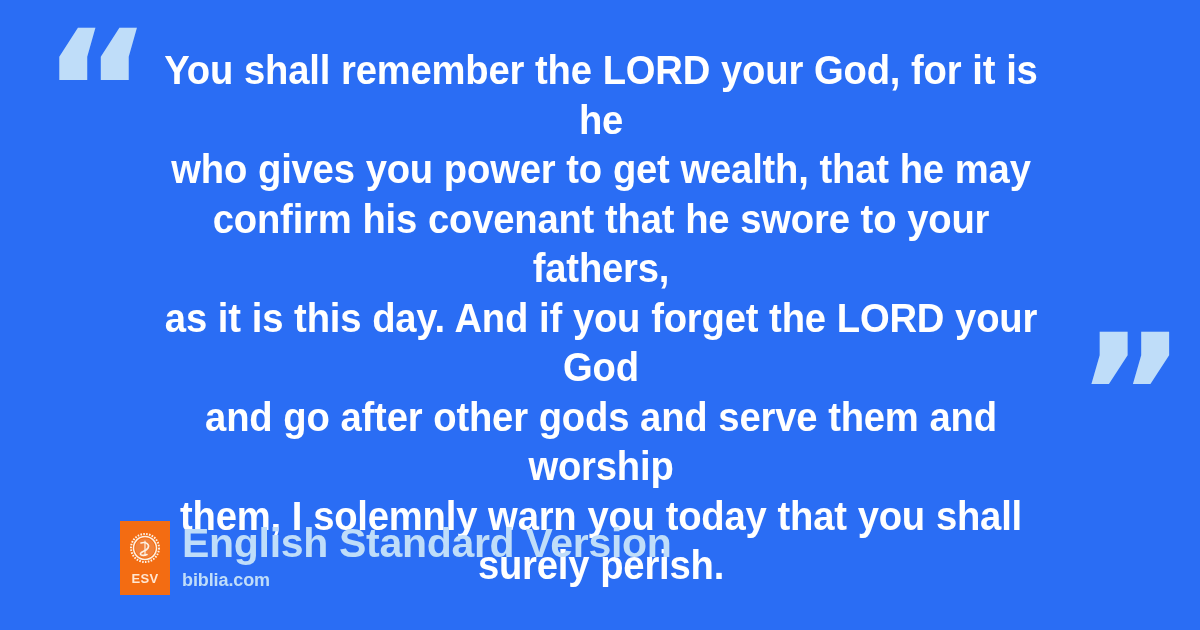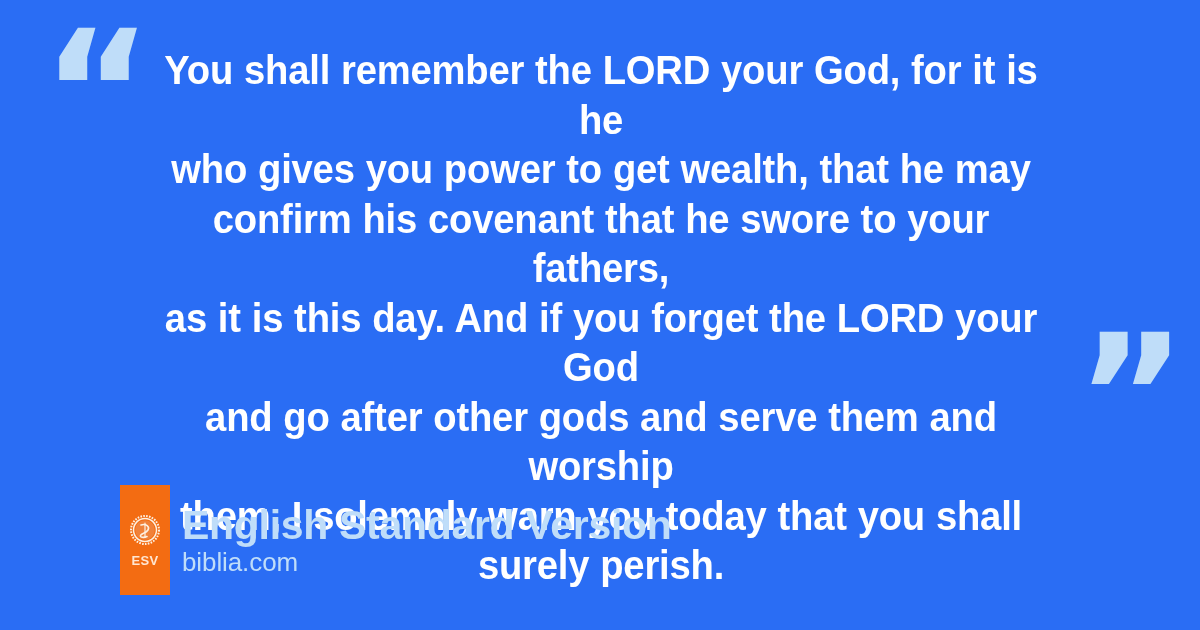--- a/index.html
+++ b/index.html
@@ -67,21 +67,21 @@
   #attribution {
     position: absolute;
     left: 120px;
     bottom: 35px;
     display: flex;
     align-items: center;
   }
 
   #esv-logo {
     width: 50px;
-    height: 110px;
+    height: 74px;
     background: #f36c12;
     display: flex;
     flex-direction: column;
     align-items: center;
     justify-content: center;
     flex: none;
   }
   #esv-seal {
     width: 30px;
     height: 30px;
@@ -109,22 +109,22 @@
     font-family: "Liberation Sans", sans-serif;
     font-weight: 700;
     font-size: 41px;
     line-height: 44px;
     letter-spacing: -0.3px;
   }
   #site-url {
     margin-top: 1px;
     color: #bfddf9;
     font-family: "Liberation Sans", sans-serif;
-    font-weight: 400;
-    font-size: 26px;
+    font-weight: 700;
+    font-size: 18px;
     line-height: 29px;
     letter-spacing: -0.1px;
   }
 </style>
 </head>
 <body>
 
 <div id="card" style="background: rgb(42, 109, 244);">
 
   <div class="quote-mark" id="quote-open" style="color: rgb(191, 221, 249);">“</div>

